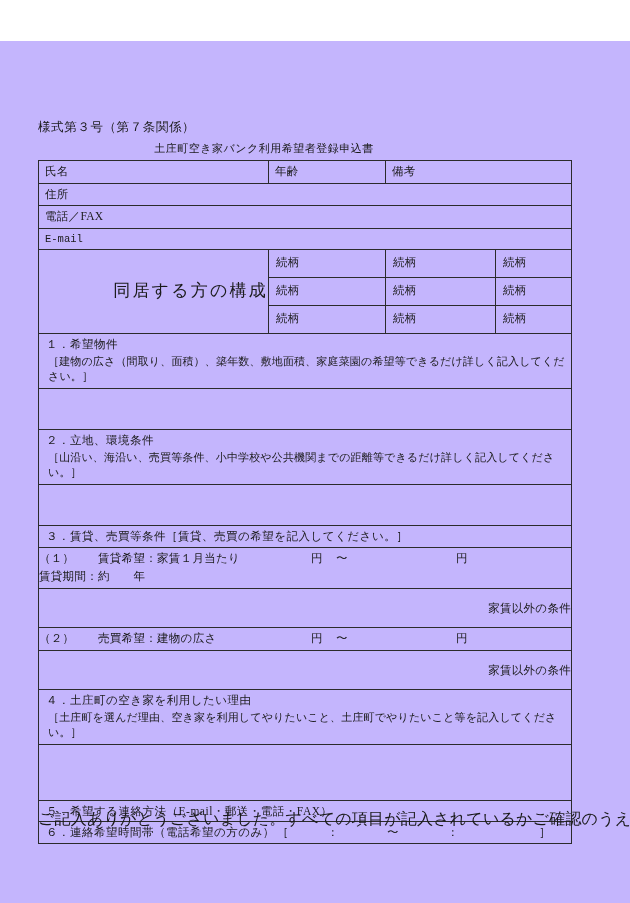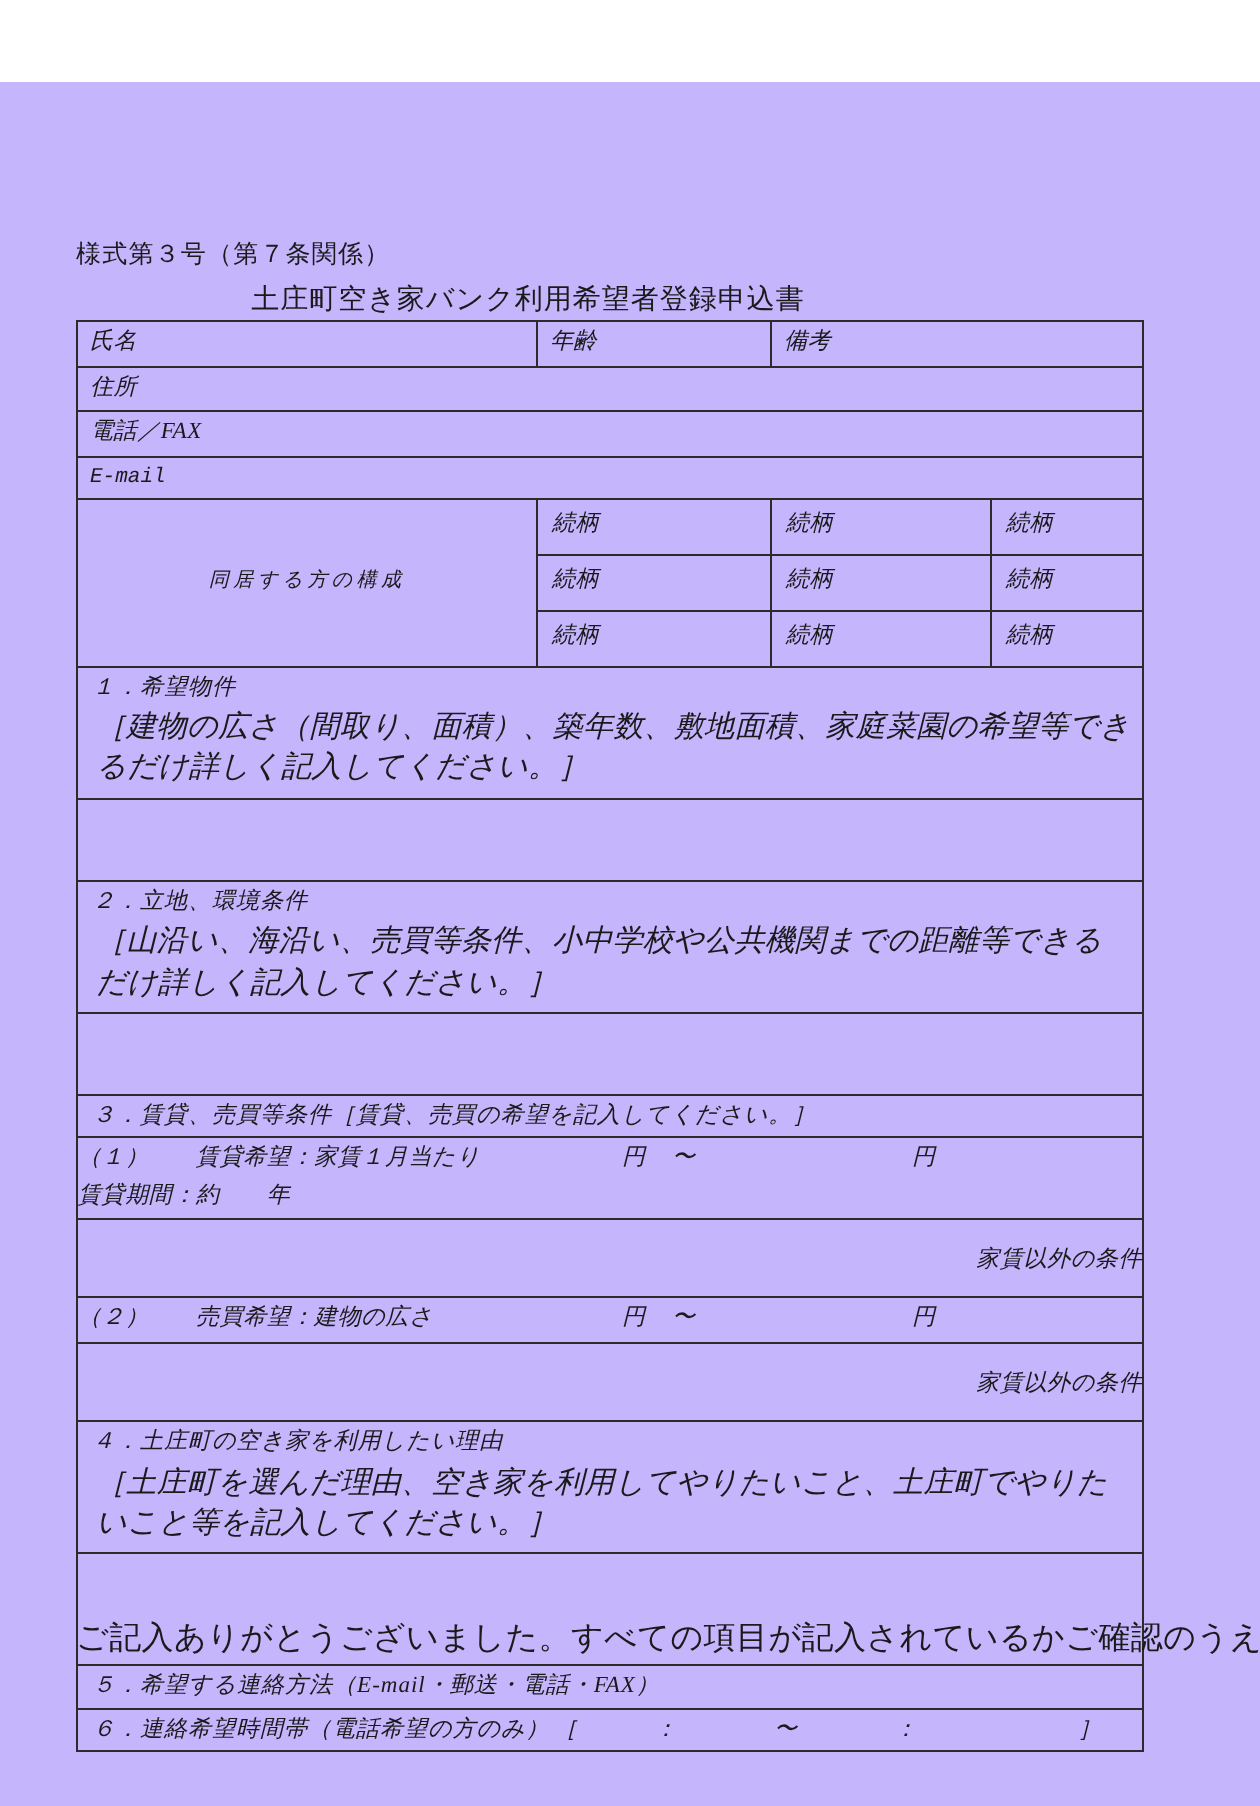--- a/index.html
+++ b/index.html
@@ -33,37 +33,36 @@
     font-size: 12.5px;
     letter-spacing: 0.6px;
     white-space: nowrap;
   }
   .doc-title {
     position: absolute;
     left: 0;
     top: 100px;
     width: 528px;
     text-align: center;
-    font-size: 14px;
+    font-size: 11px;
     letter-spacing: 0.5px;
     white-space: nowrap;
     font-family: Liberation Serif, serif;
   }
 
   
   .form-table {
     position: absolute;
     left: 38px;
     top: 119px;
     width: 533px;
     border-collapse: collapse;
     table-layout: fixed;
     font-size: 11.5px;
     letter-spacing: 0.3px;
-    font-style: italic;
   }
   .form-table td {
     border: 1px solid #2b2b2b;
     padding: 0;
     vertical-align: middle;
     line-height: 1.35;
   }
   .cell-pad {
     padding: 3px 5px 3px 6px;
     display: block;
@@ -72,37 +71,37 @@
   .r-line  td { height: 20px; }
 
   .mono {
     font-family: "Liberation Mono", "DejaVu Sans Mono", monospace;
     font-size: 10.5px;
     letter-spacing: 0;
   }
 
   
   .cohab-label {
-    text-align: center;
-    font-size: 10px;
+    text-align: right;
+    font-size: 17px;
     letter-spacing: 2.2px;
   }
   .rel-cell { height: 27px; }
   .rel-cell .cell-pad { padding-left: 7px; }
 
   
   .sec-title {
     display: block;
     padding: 3px 5px 2px 7px;
     letter-spacing: 0.5px;
   }
   .sec-note {
     display: block;
     padding: 0 5px 4px 9px;
-    font-size: 15px;
+    font-size: 11px;
     letter-spacing: 0.15px;
   }
   .blank-area-1 { height: 40px; }
   .blank-area-2 { height: 40px; }
   .blank-area-4 { height: 55px; }
 
   .idt-1 { padding-left: 24px; }
   .idt-2 { padding-left: 58px; }
   .idt-3 { padding-left: 62px; text-align: right; }
 

